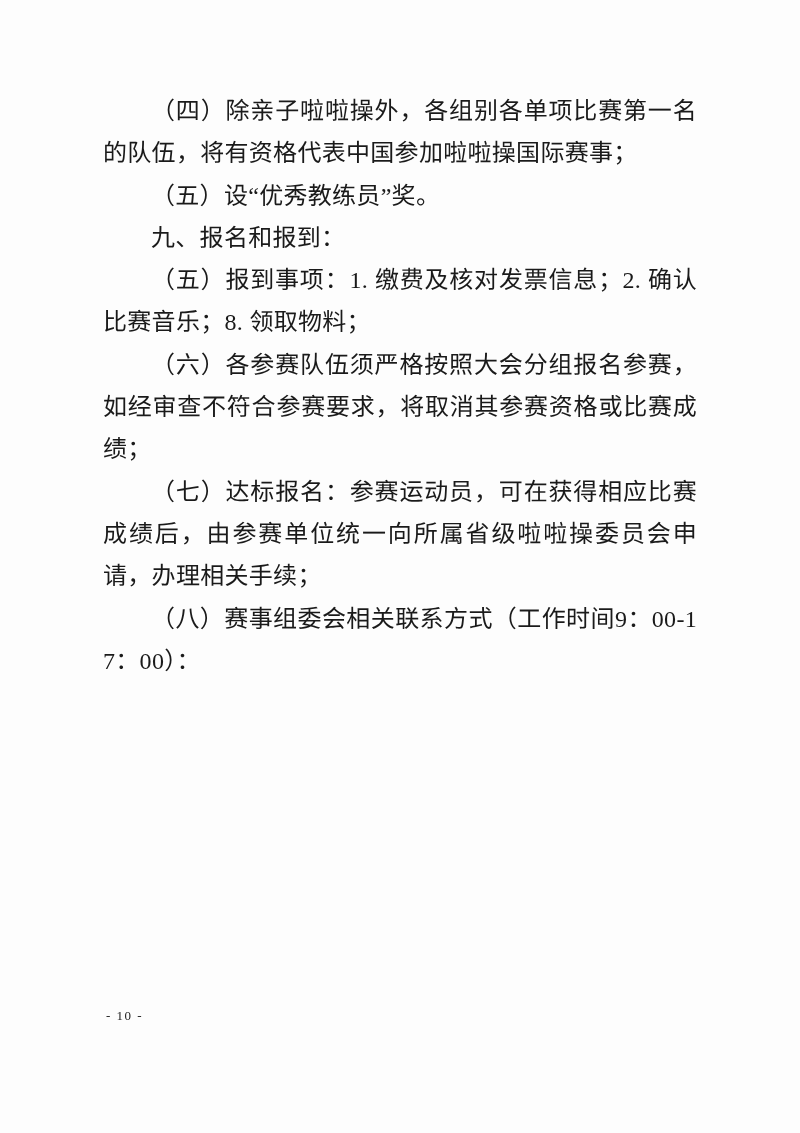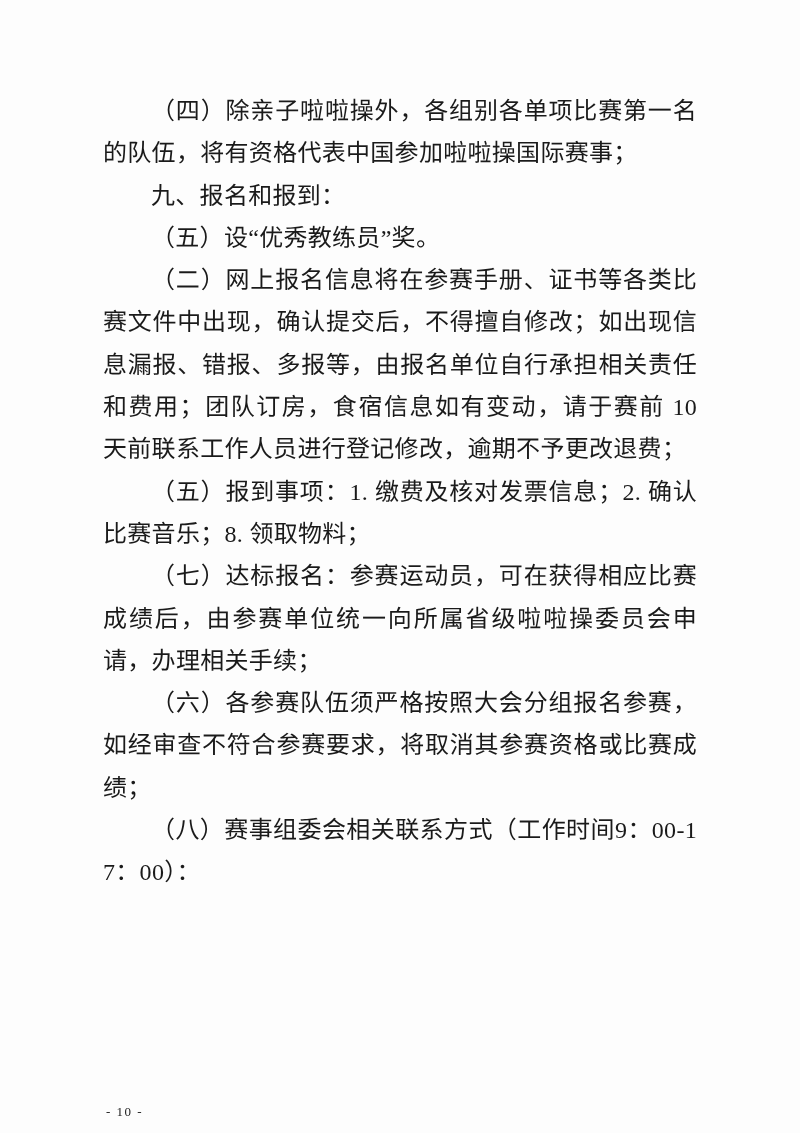--- a/index.html
+++ b/index.html
@@ -31,36 +31,35 @@
     text-align: justify;
     text-justify: inter-ideograph;
     text-indent: 2em;
     font-weight: 400;
     letter-spacing: 0.3px;
     word-break: break-all;
   }
   .page-footer {
     position: absolute;
     left: 106px;
-    top: 1104px;
+    top: 1008px;
     font-size: 13px;
     letter-spacing: 1.5px;
     color: #222;
   }
 </style>
 </head>
 <body>
 
 <div class="page">
   <main class="doc-body">
     <p class="para">（四）除亲子啦啦操外，各组别各单项比赛第一名的队伍，将有资格代表中国参加啦啦操国际赛事；</p>
+    <p class="para">（五）设“优秀教练员”奖。</p>
     <p class="para">九、报名和报到：</p>
-    <p class="para">（五）设“优秀教练员”奖。</p>
-    <p class="para">（二）网上报名信息将在参赛手册、证书等各类比赛文件中出现，确认提交后，不得擅自修改；如出现信息漏报、错报、多报等，由报名单位自行承担相关责任和费用；团队订房，食宿信息如有变动，请于赛前 10 天前联系工作人员进行登记修改，逾期不予更改退费；</p>
     <p class="para">（五）报到事项：1. 缴费及核对发票信息；2. 确认比赛音乐；8. 领取物料；</p>
+    <p class="para">（六）各参赛队伍须严格按照大会分组报名参赛，如经审查不符合参赛要求，将取消其参赛资格或比赛成绩；</p>
     <p class="para">（七）达标报名：参赛运动员，可在获得相应比赛成绩后，由参赛单位统一向所属省级啦啦操委员会申请，办理相关手续；</p>
-    <p class="para">（六）各参赛队伍须严格按照大会分组报名参赛，如经审查不符合参赛要求，将取消其参赛资格或比赛成绩；</p>
     <p class="para">（八）赛事组委会相关联系方式（工作时间9：00-17：00）：</p>
   </main>
   <footer class="page-footer">
     <span>- 10 -</span>
   </footer>
 </div>
 
 </body></html>

